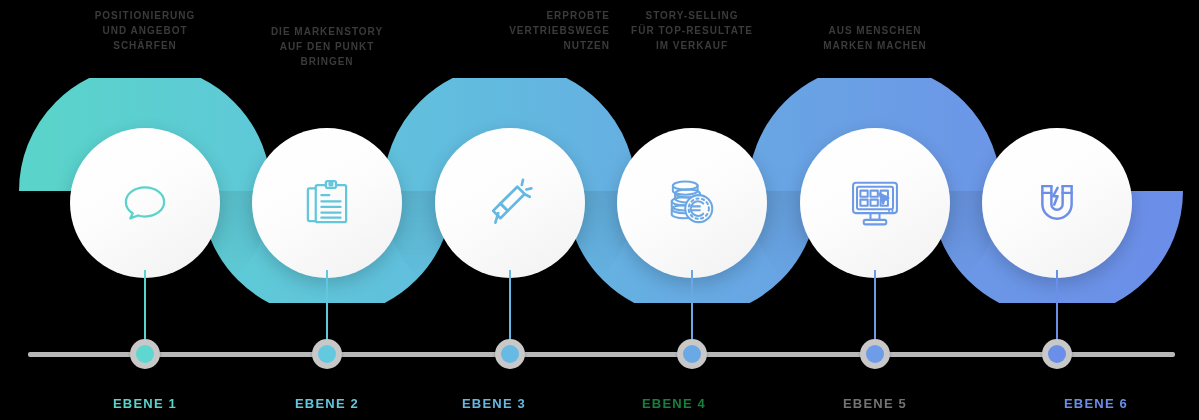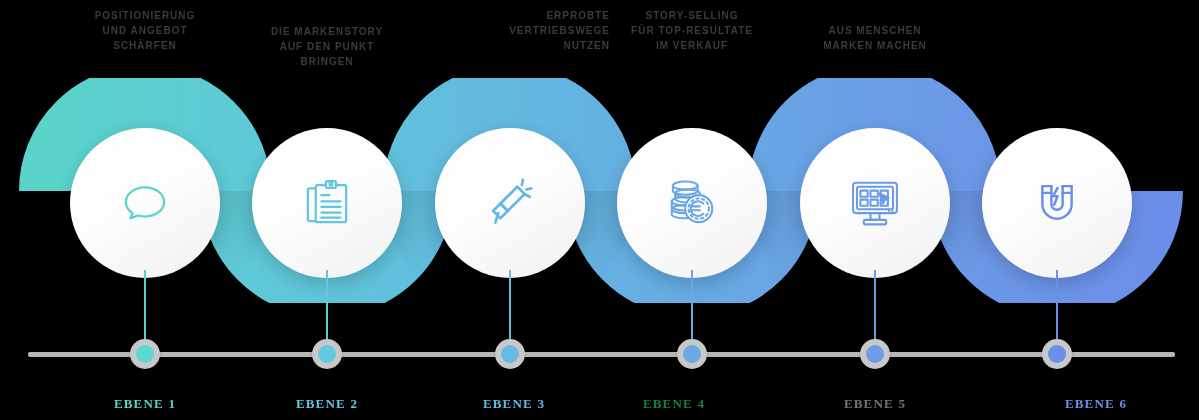--- a/index.html
+++ b/index.html
@@ -24,21 +24,21 @@
   .timeline{position:absolute;left:28px;top:352px;width:1147px;height:5px;
             background:#b8b8b8;border-radius:2px;}
 
   .dot{position:absolute;width:30px;height:30px;border-radius:50%;
        background:#c8c8c8;display:flex;align-items:center;justify-content:center;
        box-shadow:0 1px 3px rgba(0,0,0,0.25);}
   .dot i{display:block;width:18px;height:18px;border-radius:50%;}
 
   .bot-label{position:absolute;top:396px;width:180px;text-align:center;
              font-size:13px;font-weight:bold;letter-spacing:1.2px;
-             text-transform:uppercase;font-family:Liberation Serif, serif;}
+             text-transform:uppercase;}
 </style>
 </head>
 <body>
 
 <div id="root">
 
   <div class="top-labels">
       <div class="top-label" style="left: 45px; top: 0px;">POSITIONIERUNG<br>UND ANGEBOT<br>SCHÄRFEN</div>
       <div class="top-label" style="left: 227px; top: 16px;">DIE MARKENSTORY<br>AUF DEN PUNKT<br>BRINGEN</div>
       <div class="top-label" style="left: 410px; top: 0px; text-align: right;">ERPROBTE<br>VERTRIEBSWEGE<br>NUTZEN</div>
@@ -208,19 +208,19 @@
         <i style="background:#6E9CE7;"></i>
       </div>
     <div class="dot" style="left:1042px;top:339px;">
         <i style="background:#6B8FE8;"></i>
       </div>
   </div>
 
   <div class="bottom-labels">
       <div class="bot-label" style="left: 55px; color: rgb(90, 211, 203);">EBENE 1</div>
       <div class="bot-label" style="left: 237px; color: rgb(98, 198, 220);">EBENE 2</div>
-      <div class="bot-label" style="left: 424px; color: rgb(101, 184, 226); text-align: center;">EBENE 3</div>
+      <div class="bot-label" style="left: 404px; color: rgb(101, 184, 226); text-align: center;">EBENE 3</div>
       <div class="bot-label" style="left: 584px; color: #15803d;">EBENE 4</div>
       <div class="bot-label" style="left: 785px; color: #737373;">EBENE 5</div>
       <div class="bot-label" style="left: 1006px; color: rgb(107, 143, 232);">EBENE 6</div>
     </div>
 
 </div>
 
 </body></html>

